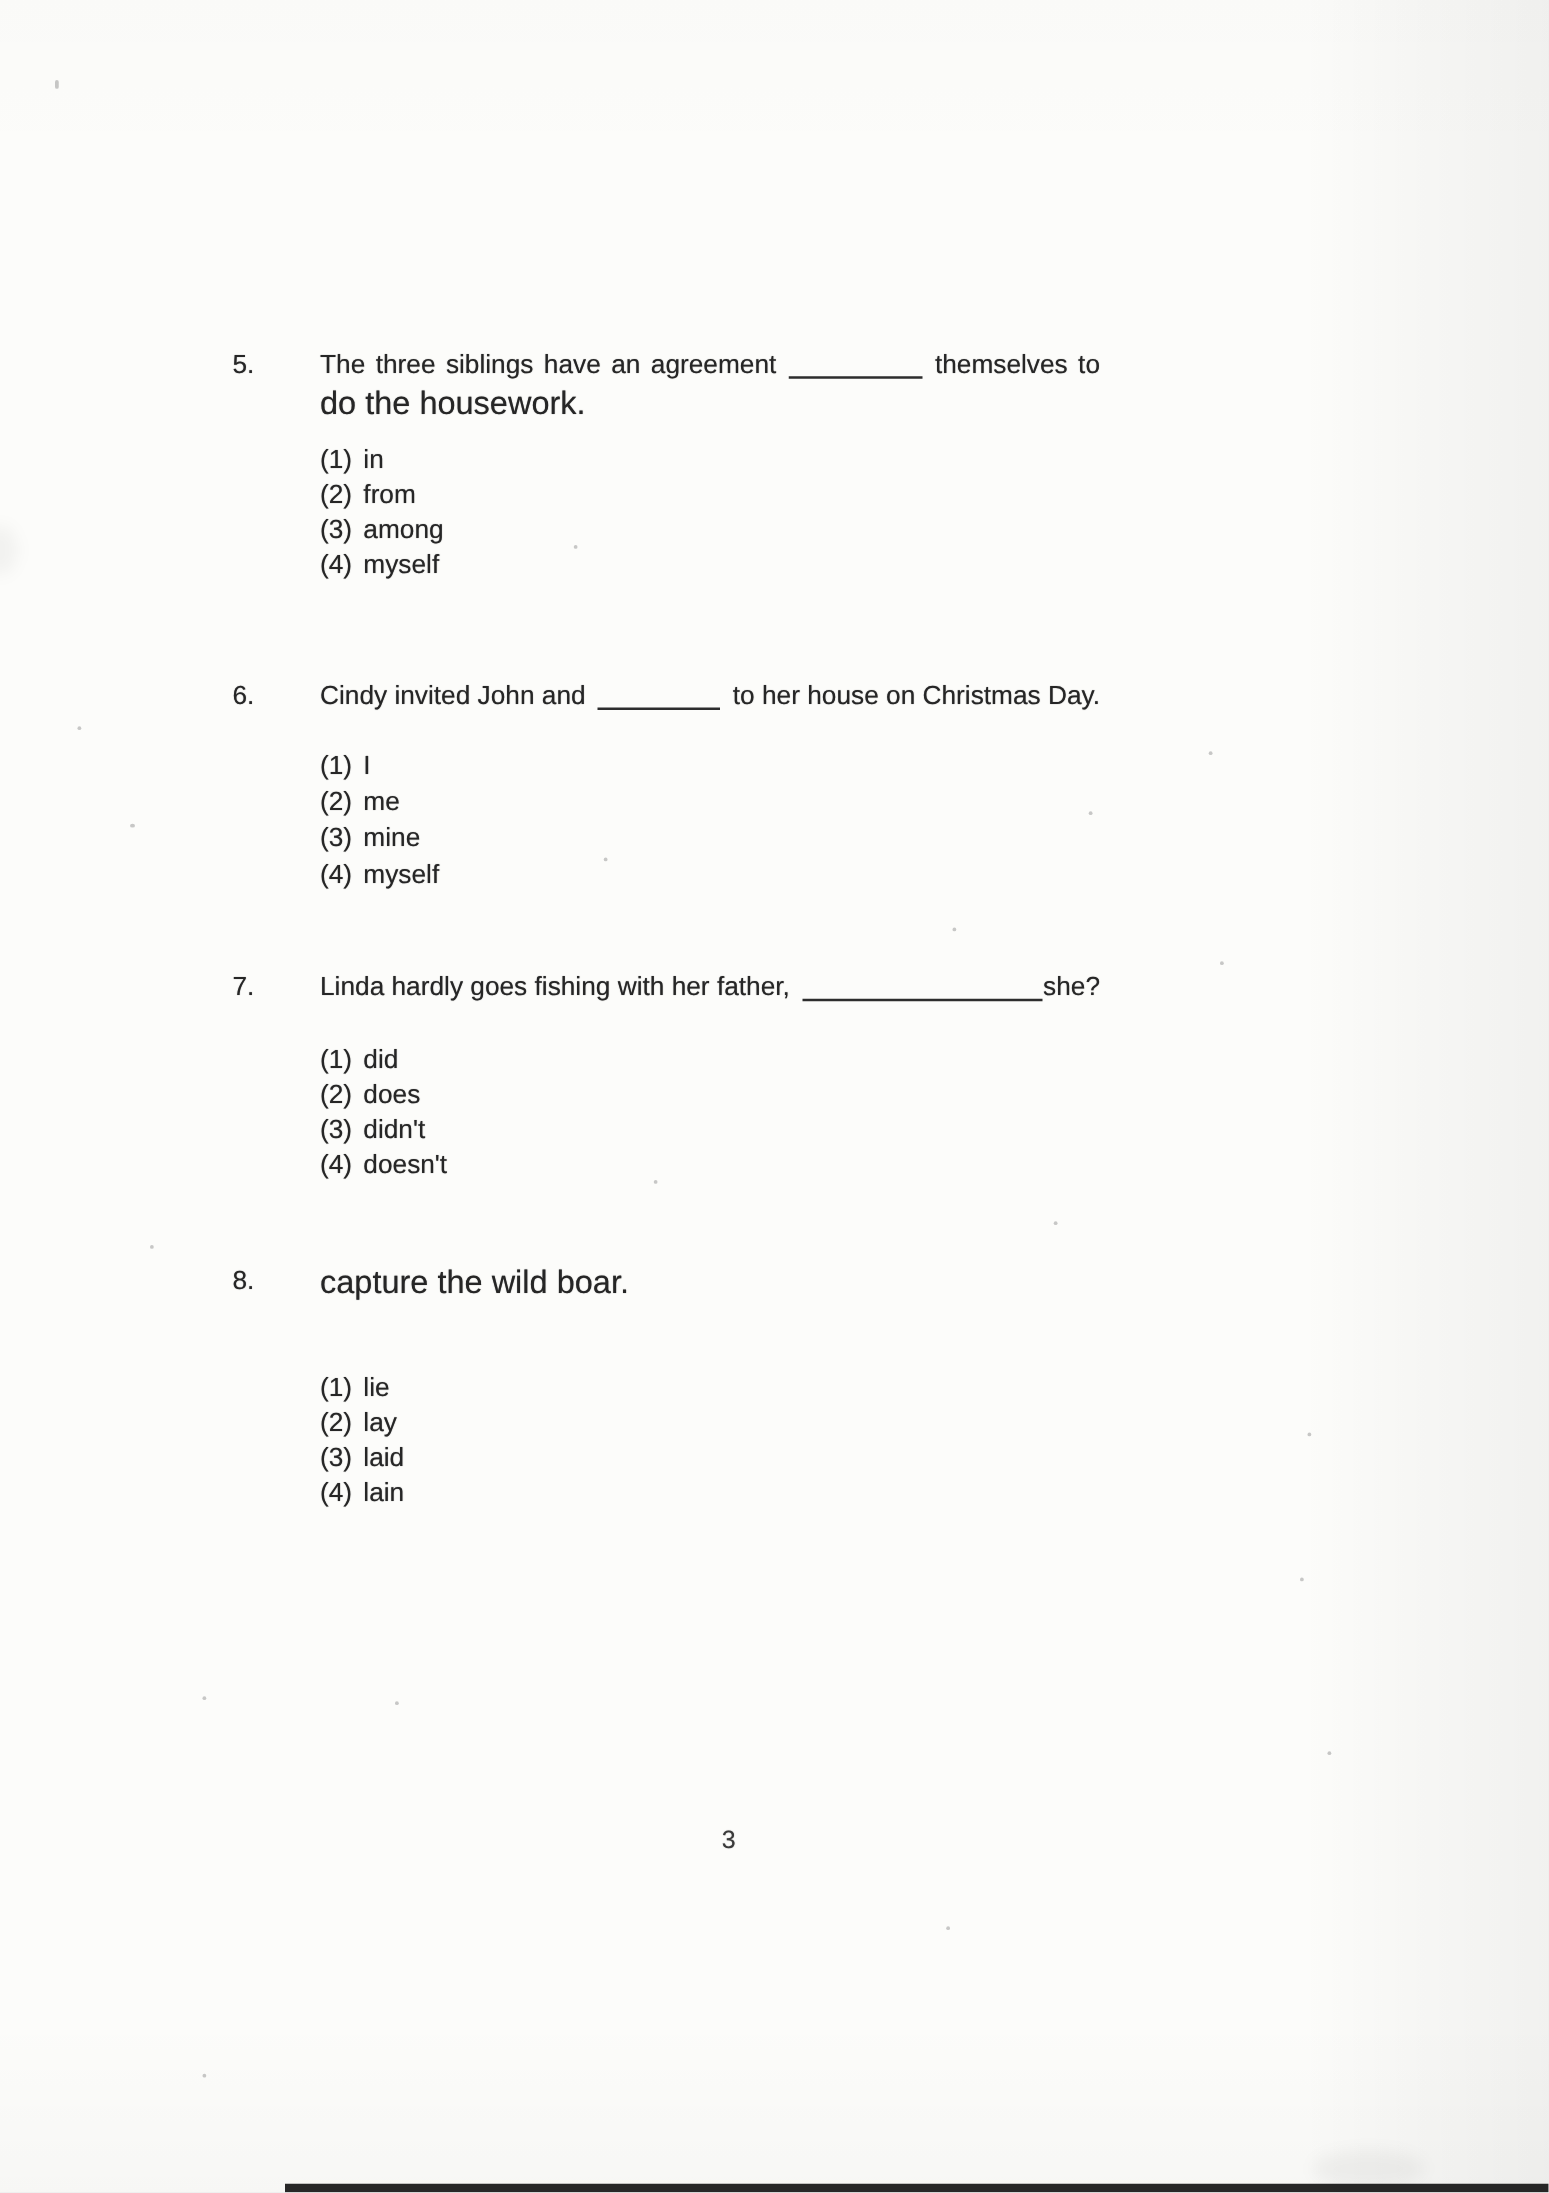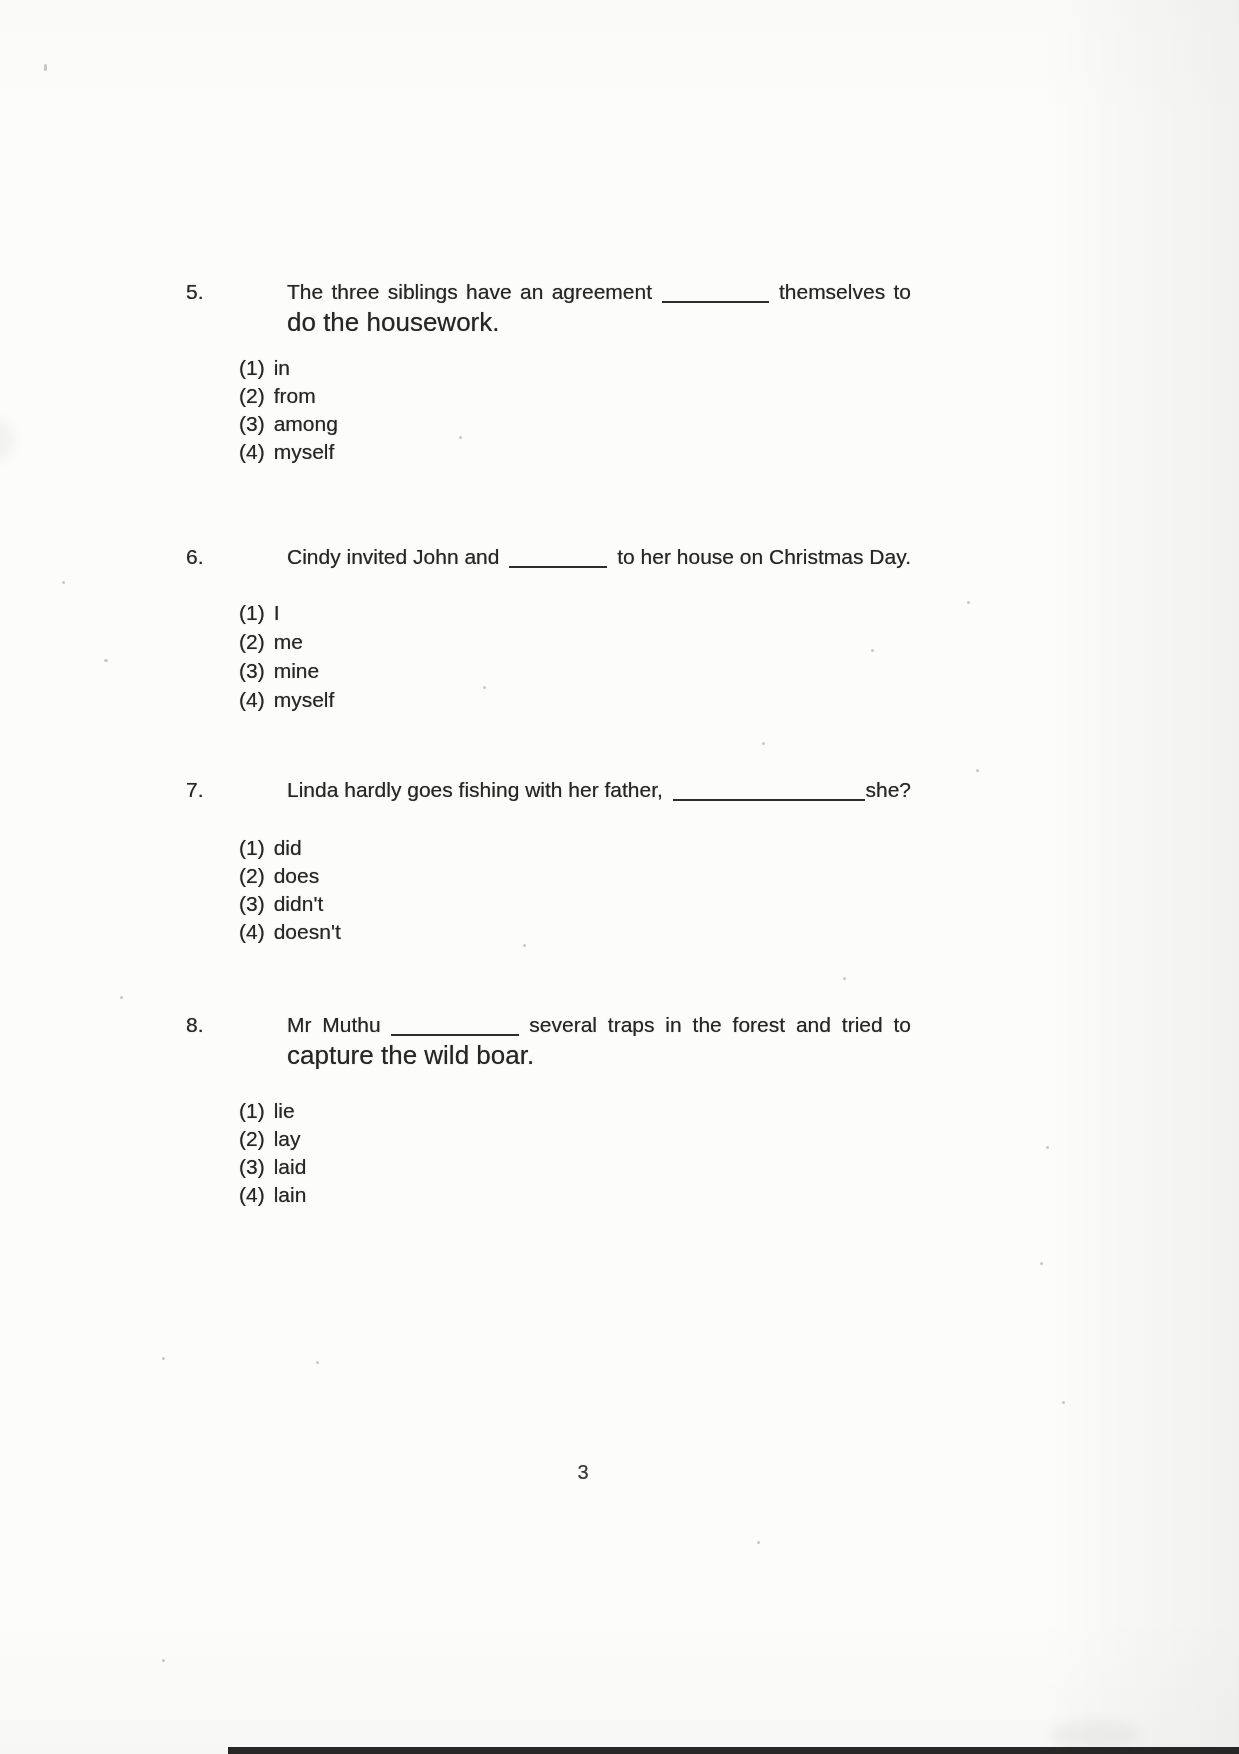--- a/index.html
+++ b/index.html
@@ -21,41 +21,41 @@
       linear-gradient(to bottom, rgba(0,0,0,0.008) 0%, rgba(0,0,0,0) 8%, rgba(0,0,0,0) 92%, rgba(0,0,0,0.02) 100%);
     pointer-events: none;
   }
   .scan { filter: blur(0.3px); }
   .question { position: absolute; left: 186px; width: 694px; }
   .qnum {
     position: absolute; left: 0; top: 0;
     font-size: 21px; line-height: 30px;
     text-shadow: 0 0 0.8px rgba(30,30,30,0.6);
   }
-  .qtext { position: absolute; left: 70px; top: 0; width: 624px; margin-left: 31px; }
+  .qtext { position: absolute; left: 70px; top: 0; width: 624px; }
   .qline1 {
     display: flex; align-items: baseline;
     height: 30px; line-height: 30px;
     font-size: 21px; white-space: nowrap;
     text-shadow: 0 0 0.8px rgba(30,30,30,0.6);
   }
   .qline2 {
     height: 30px; line-height: 30px; font-size: 26px;
     text-shadow: 0 0 0.8px rgba(30,30,30,0.6);
   }
   .blank {
     flex: 1 1 auto;
     border-bottom: 2px solid #2d2d2d;
     margin: 0 10px 4px 10px;
     align-self: flex-end;
     height: 0;
     min-width: 90px;
   }
   .blank.tight-right { margin-right: 0; }
-  .options { position: absolute; left: 53px; }
+  .options { position: absolute; left: 70px; }
   .option {
     height: 28px; line-height: 28px;
     font-size: 21px; white-space: nowrap;
     text-shadow: 0 0 0.8px rgba(30,30,30,0.6);
   }
   .option .olabel { margin-right: 9px; }
   .ws2 { word-spacing: 2.5px; }
   .ws5 { word-spacing: 5px; }
   .page-number {
     position: absolute; left: 568px; top: 1461px;
@@ -137,25 +137,20 @@
         <div class="option"><span class="olabel">(1)</span><span>did</span></div>
         <div class="option"><span class="olabel">(2)</span><span>does</span></div>
         <div class="option"><span class="olabel">(3)</span><span>didn't</span></div>
         <div class="option"><span class="olabel">(4)</span><span>doesn't</span></div>
       </div>
     </div>
 
     <div class="question" style="top:1010px">
       <span class="qnum">8.</span>
       <div class="qtext">
-        <div class="qline1 ws5">
-          <span>Mr Muthu</span>
-          <span class="blank"></span>
-          <span>several traps in the forest and tried to</span>
-        </div>
         <div class="qline2">capture the wild boar.</div>
       </div>
       <div class="options" style="top:87px">
         <div class="option"><span class="olabel">(1)</span><span>lie</span></div>
         <div class="option"><span class="olabel">(2)</span><span>lay</span></div>
         <div class="option"><span class="olabel">(3)</span><span>laid</span></div>
         <div class="option"><span class="olabel">(4)</span><span>lain</span></div>
       </div>
     </div>
 

